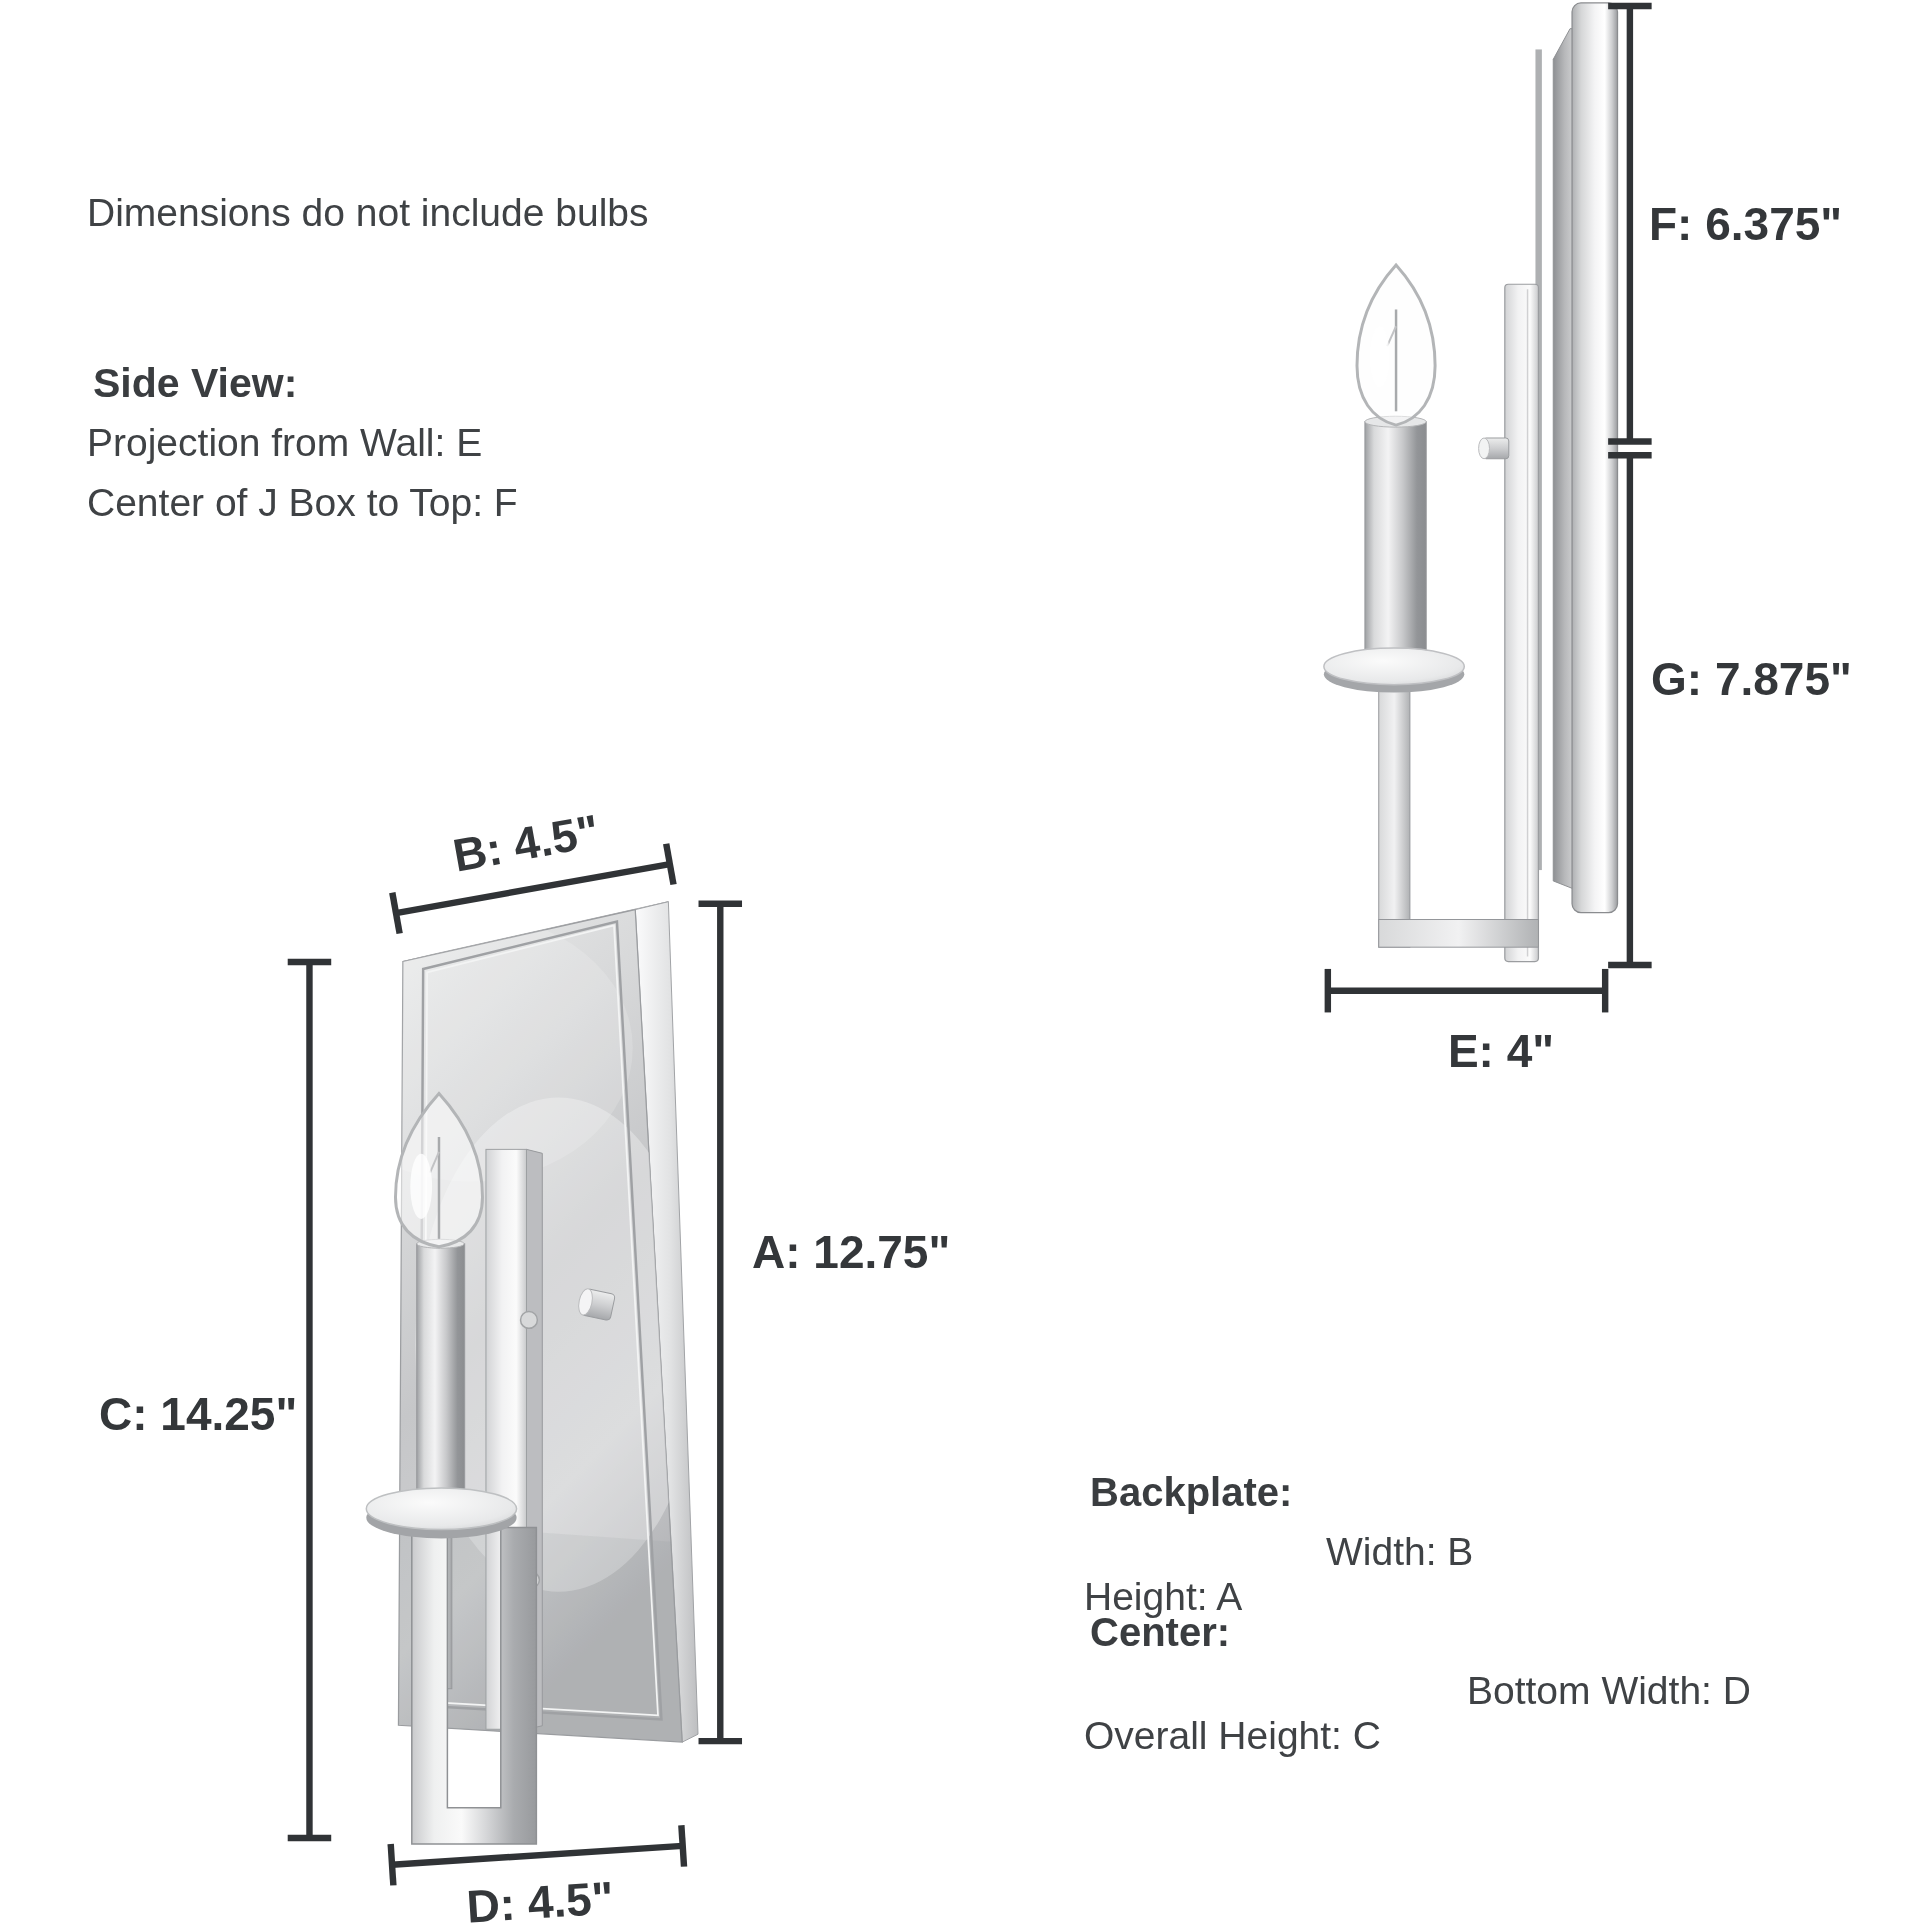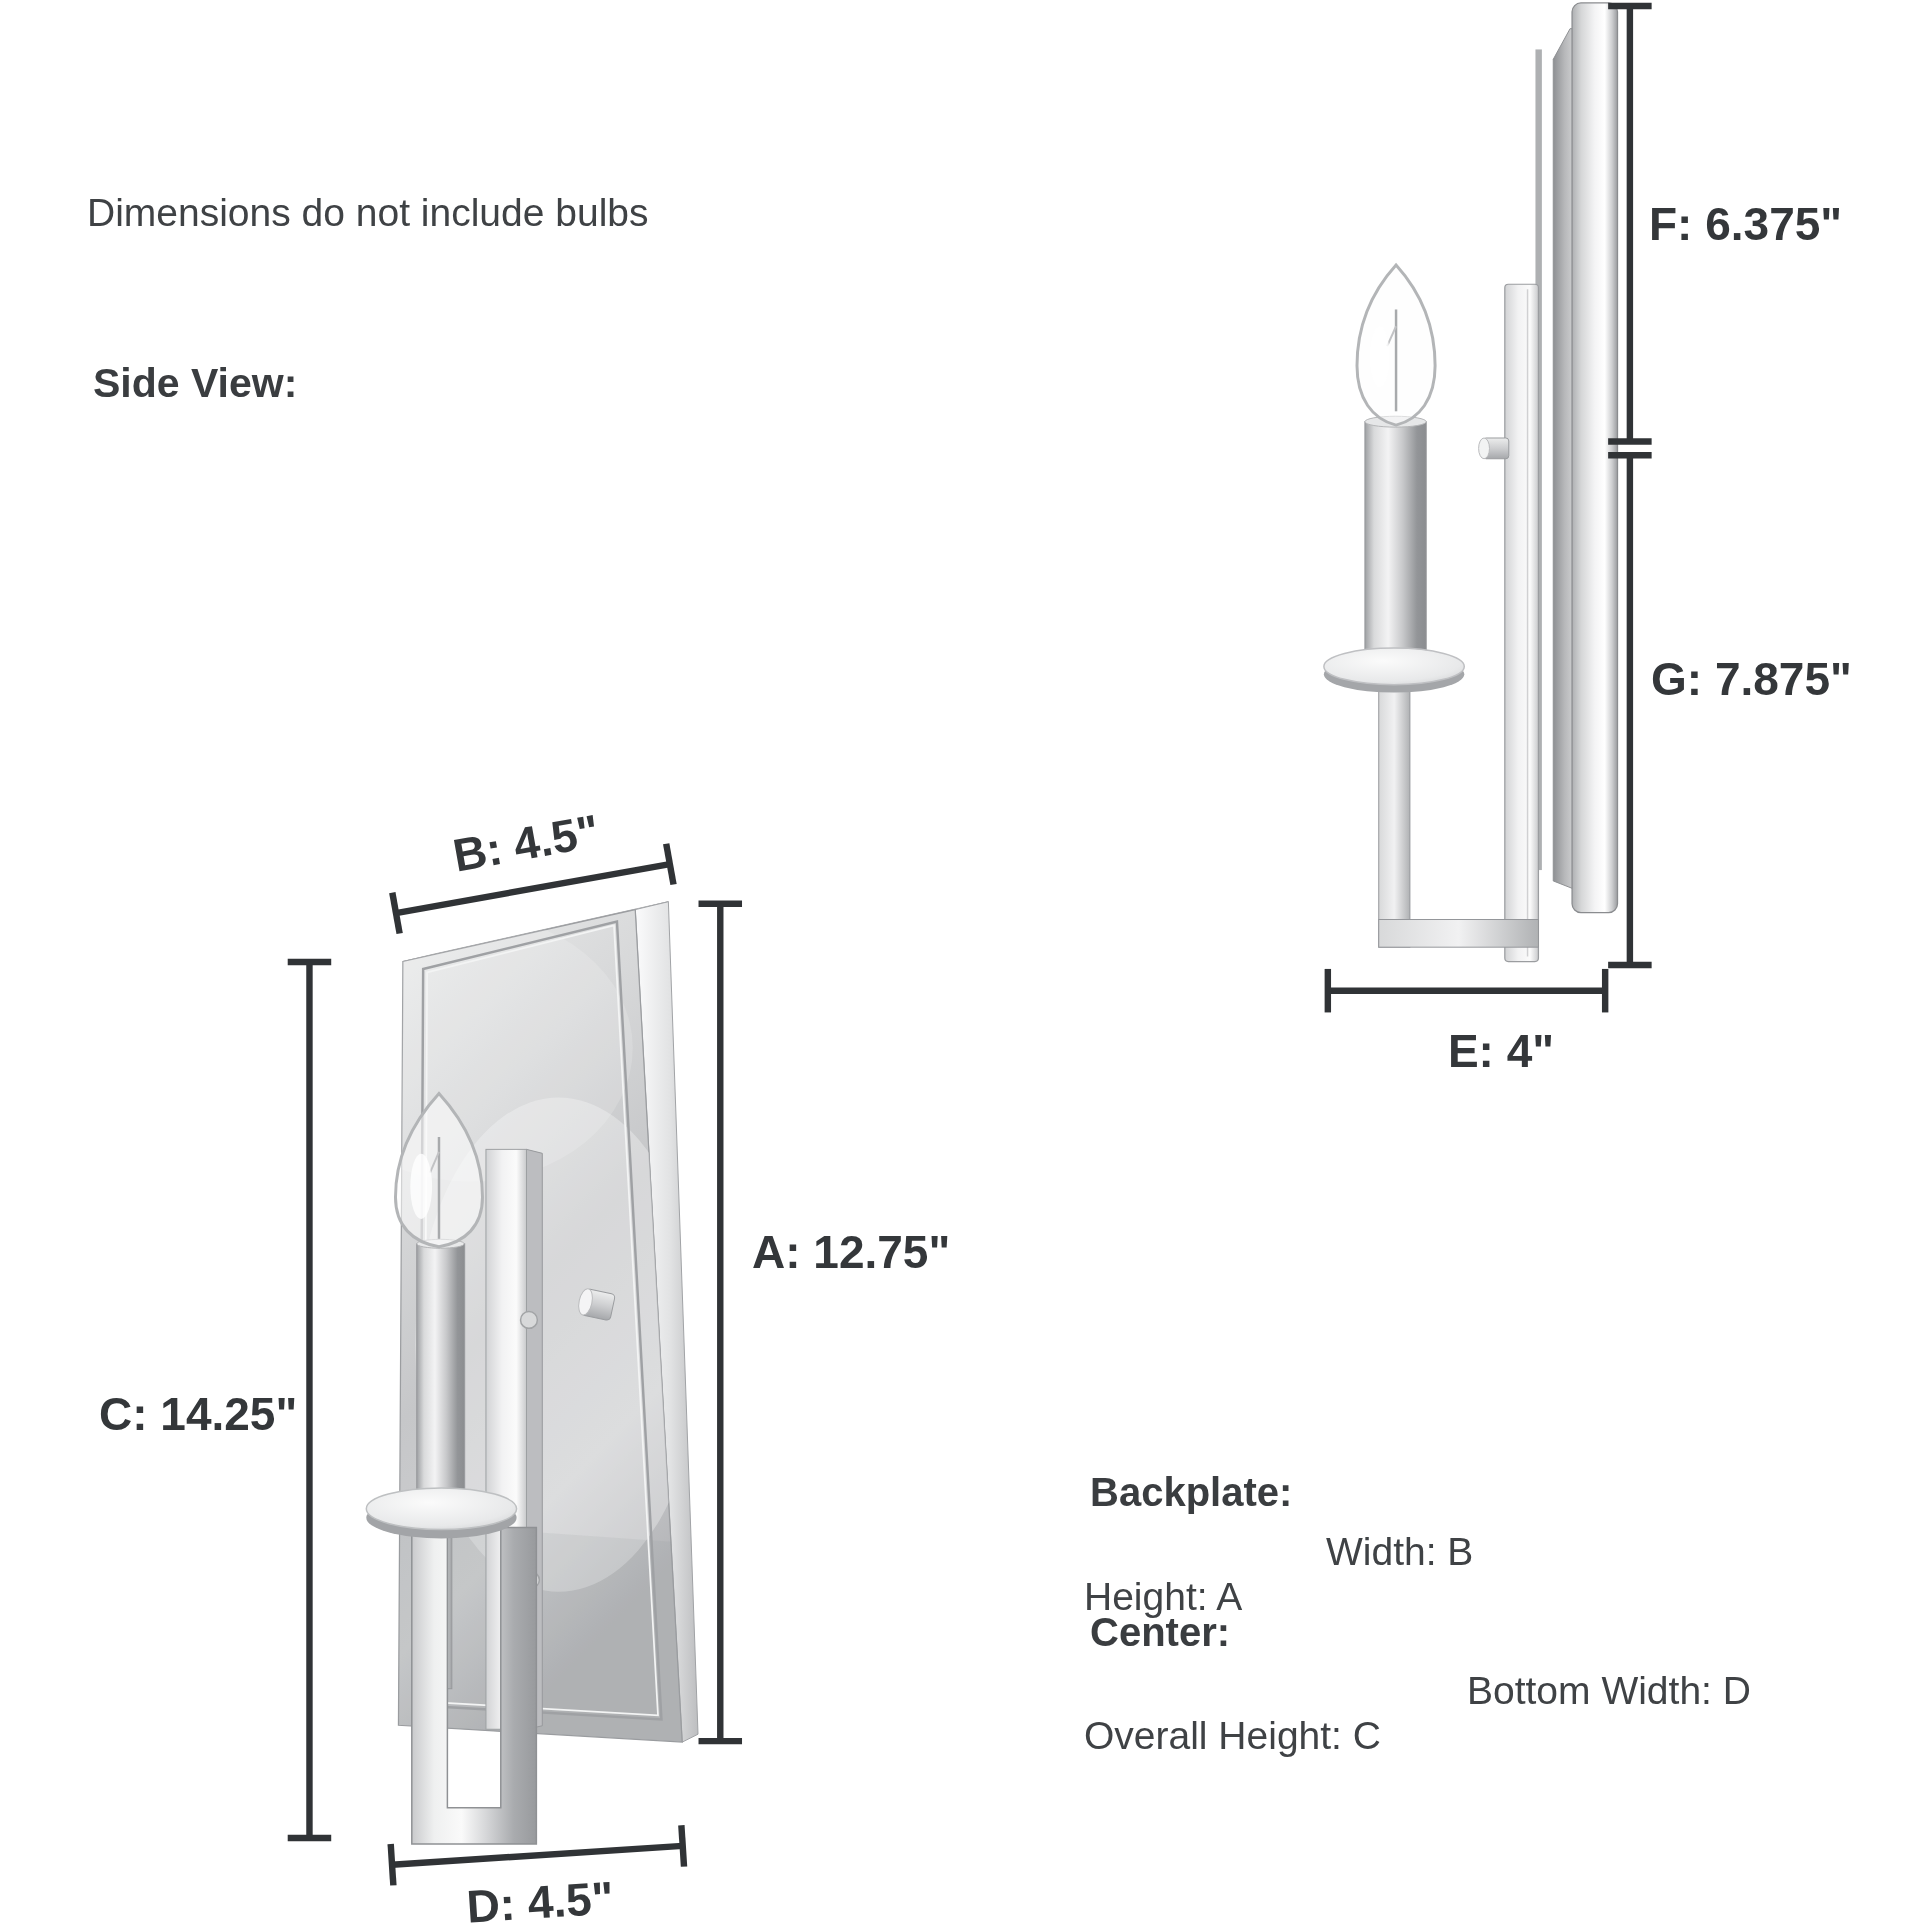--- a/index.html
+++ b/index.html
@@ -254,20 +254,22 @@
         <line x1="2686" y1="2004" x2="3247" y2="2004"></line>
         <line x1="2686" y1="1960" x2="2686" y2="2048"></line>
         <line x1="3247" y1="1960" x2="3247" y2="2048"></line>
       </g>
     </g>
   </svg>
 
   <div class="txt" style="left:87px; top:191px;">Dimensions do not include bulbs</div>
 
   <div class="txt bold" style="left:87px; top:360px;">Side View:</div>
+  <div class="txt" style="left:87px; top:421px;">Projection from Wall: E</div>
+  <div class="txt" style="left:87px; top:481px;">Center of J Box to Top: F</div>
 
   <div class="dim-label" style="left:1649px; top:197px;">F: 6.375"</div>
   <div class="dim-label" style="left:1651px; top:652px;">G: 7.875"</div>
   <div class="dim-label centered" style="left:1501px; top:1051px;">E: 4"</div>
   <div class="dim-label rot-b" style="left:526px; top:843px;">B: 4.5"</div>
   <div class="dim-label" style="left:752px; top:1225px;">A: 12.75"</div>
   <div class="dim-label" style="left:99px; top:1387px;">C: 14.25"</div>
   <div class="dim-label rot-d" style="left:540px; top:1902px;">D: 4.5"</div>
 
   <div class="txt bold" style="left:1084px; top:1469px; font-size:40px;">Backplate:</div>

